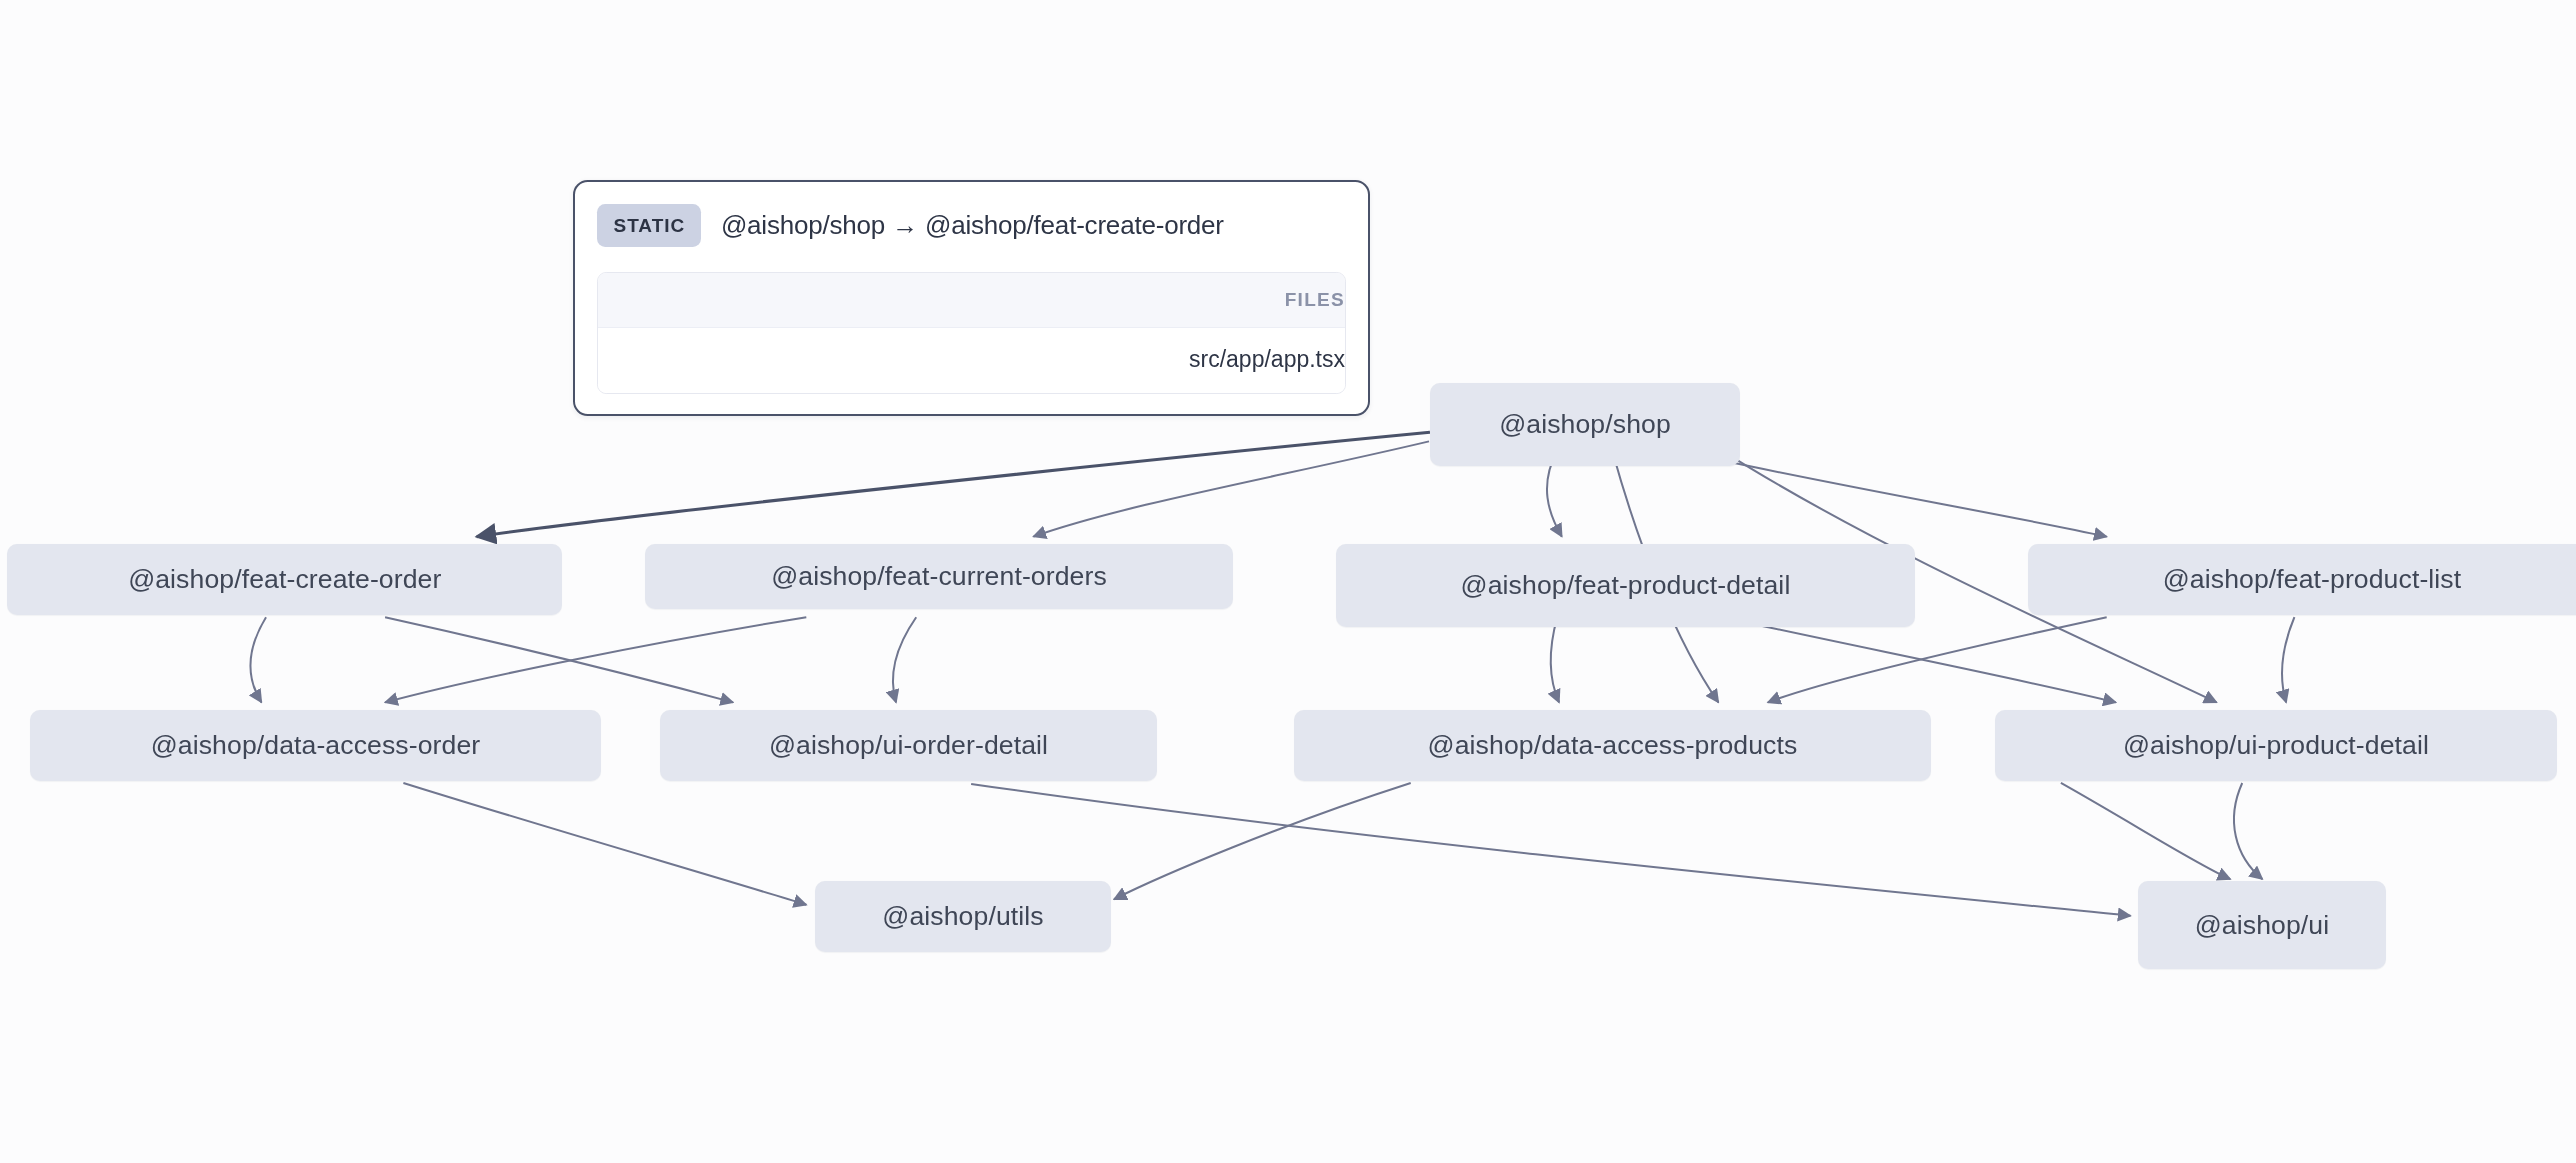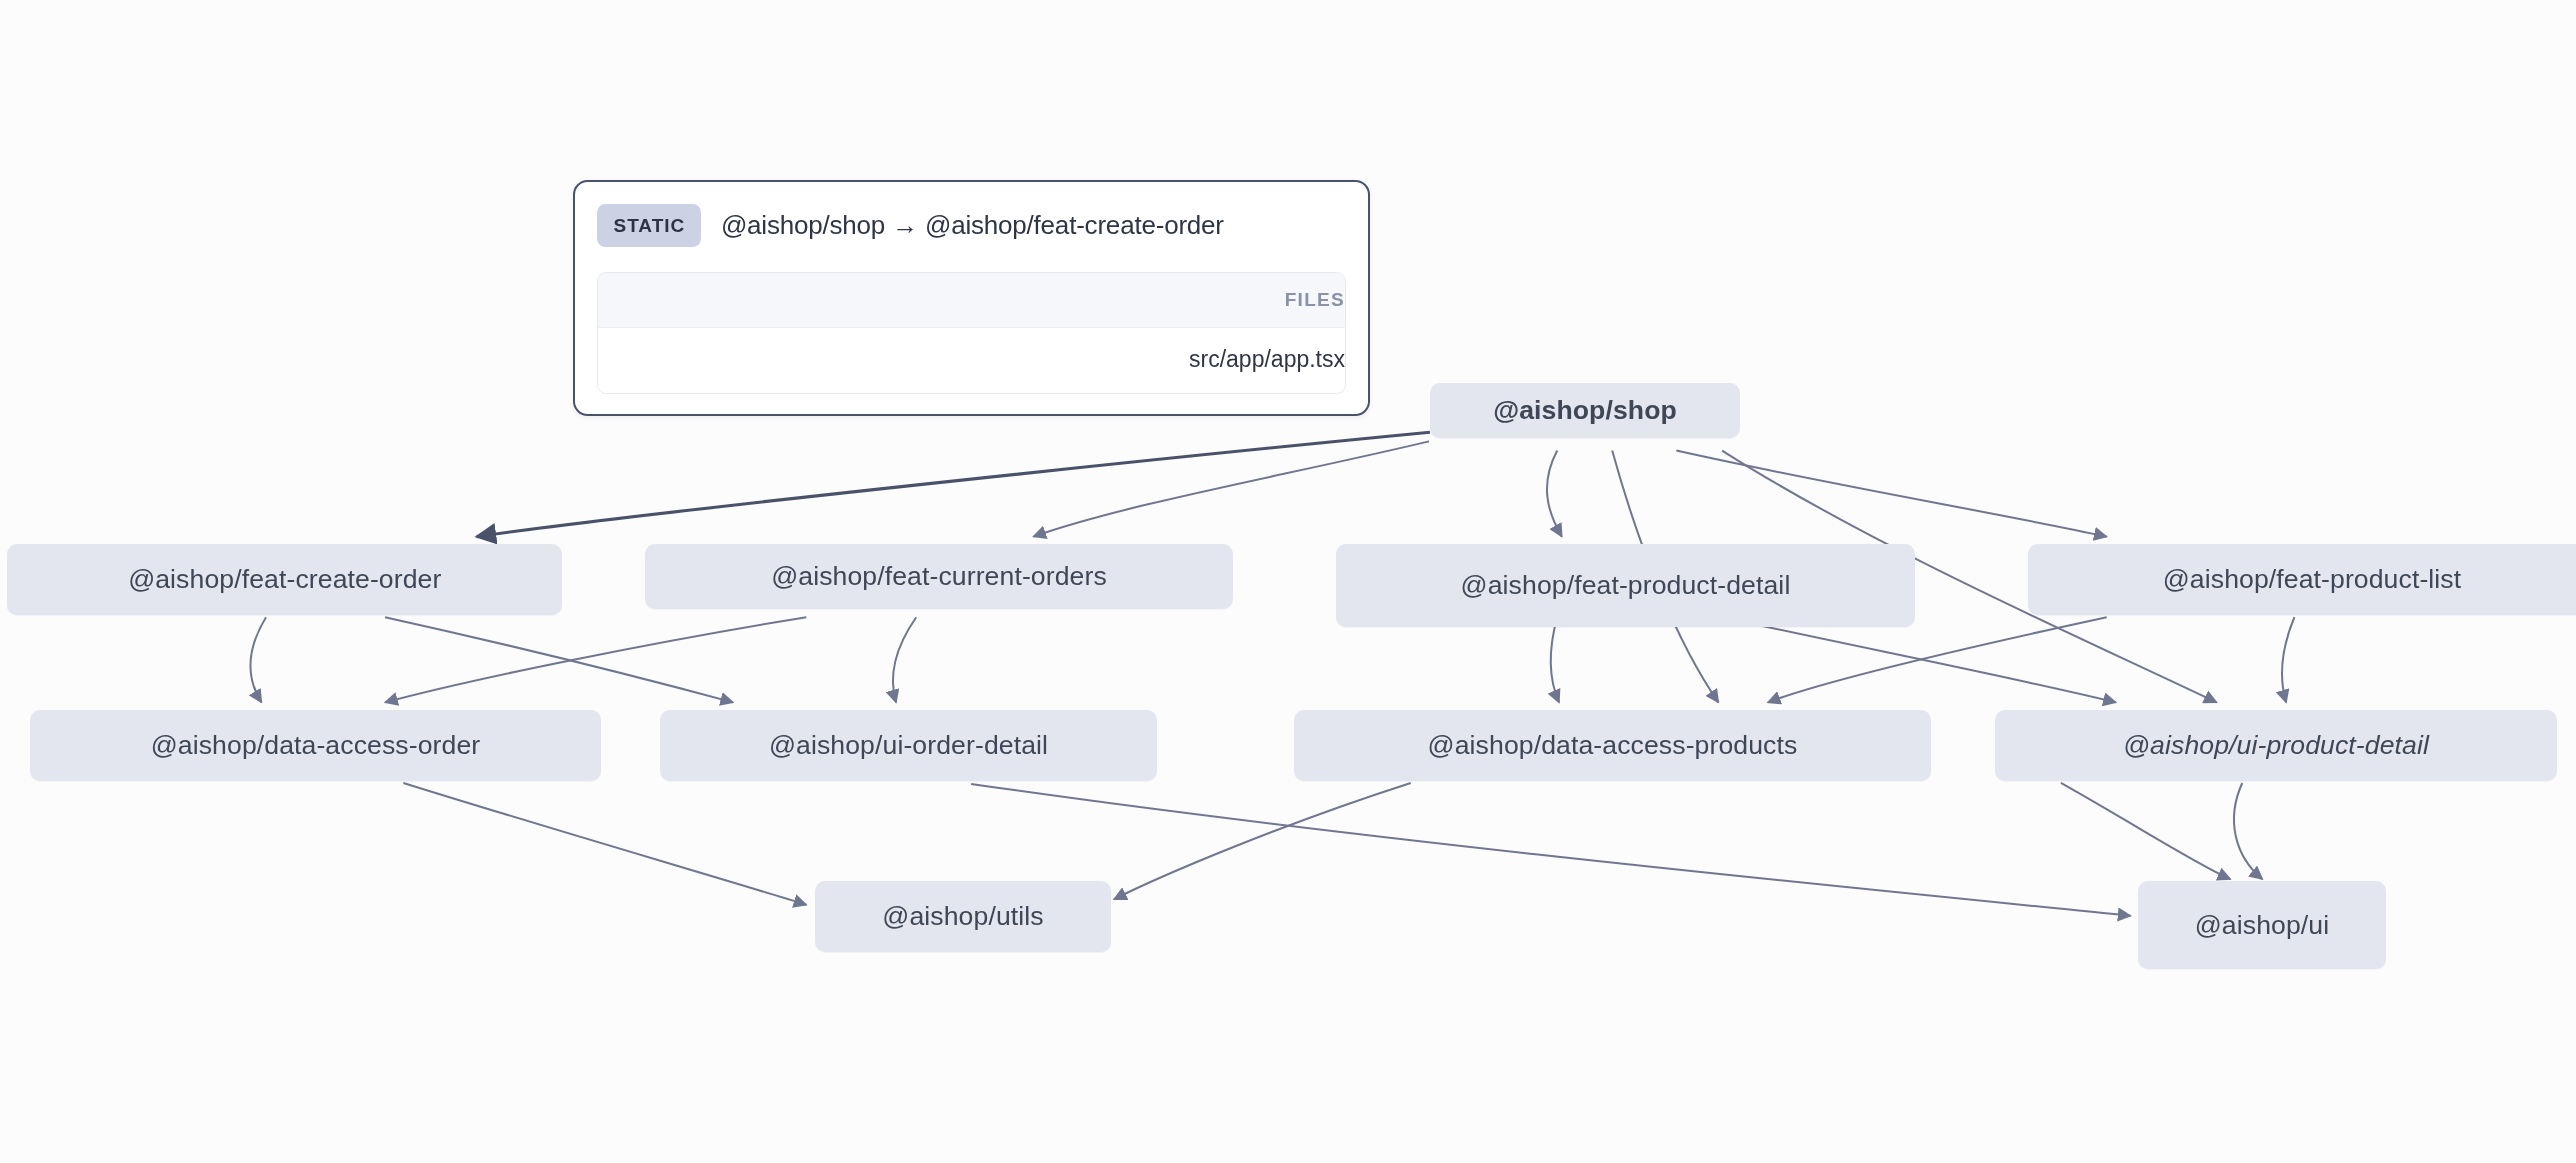--- a/index.html
+++ b/index.html
@@ -148,29 +148,29 @@
         <path d="M 2505,674 C 2490,710 2488,740 2496,767" fill="none" stroke="#70768f" stroke-width="2.2" marker-end="url(#arrow)"></path>
         <path d="M 440,855 C 600,905 790,960 880,988" fill="none" stroke="#70768f" stroke-width="2.2" marker-end="url(#arrow)"></path>
         <path d="M 1540,855 C 1400,900 1270,955 1216,982" fill="none" stroke="#70768f" stroke-width="2.2" marker-end="url(#arrow)"></path>
         <path d="M 1060,856 C 1500,920 2080,975 2326,1000" fill="none" stroke="#70768f" stroke-width="2.2" marker-end="url(#arrow)"></path>
         <path d="M 2250,855 C 2330,900 2400,945 2435,960" fill="none" stroke="#70768f" stroke-width="2.2" marker-end="url(#arrow)"></path>
         <path d="M 2448,855 C 2430,895 2440,935 2470,960" fill="none" stroke="#70768f" stroke-width="2.2" marker-end="url(#arrow)"></path>
       </g>
   </svg>
 
   <div id="nodes-layer">
-      <div class="node" style="left: 1430px; top: 383px; width: 310px; height: 55px; font-weight: bold;">@aishop/shop</div>
+      <div class="node" style="left: 1430px; top: 383px; width: 310px; height: 83px;">@aishop/shop</div>
       <div class="node" style="left: 7.3px; top: 544px; width: 555px; height: 71px;">@aishop/feat-create-order</div>
       <div class="node" style="left: 645px; top: 544px; width: 588px; height: 65px;">@aishop/feat-current-orders</div>
       <div class="node" style="left: 1336px; top: 544px; width: 579px; height: 83px;">@aishop/feat-product-detail</div>
       <div class="node" style="left: 2028px; top: 544px; width: 568px; height: 71px;">@aishop/feat-product-list</div>
       <div class="node" style="left: 30px; top: 710px; width: 571px; height: 71px;">@aishop/data-access-order</div>
       <div class="node" style="left: 660px; top: 710px; width: 497px; height: 71px;">@aishop/ui-order-detail</div>
       <div class="node" style="left: 1294px; top: 710px; width: 637px; height: 71px;">@aishop/data-access-products</div>
-      <div class="node" style="left: 1995px; top: 710px; width: 562px; height: 71px; font-style: italic;">@aishop/ui-product-detail</div>
+      <div class="node" style="left: 1995px; top: 710px; width: 562px; height: 71px;">@aishop/ui-product-detail</div>
       <div class="node" style="left: 815px; top: 881px; width: 296px; height: 71px;">@aishop/utils</div>
       <div class="node" style="left: 2138px; top: 881px; width: 248px; height: 88px;">@aishop/ui</div>
     </div>
 
   <div id="tooltip-arrow" style="border-top-color: rgb(74, 82, 105);"></div>
 
   <div id="tooltip">
     <div class="tt-head">
       <span class="tt-badge">STATIC</span>
       <span class="tt-title">@aishop/shop → @aishop/feat-create-order</span>

